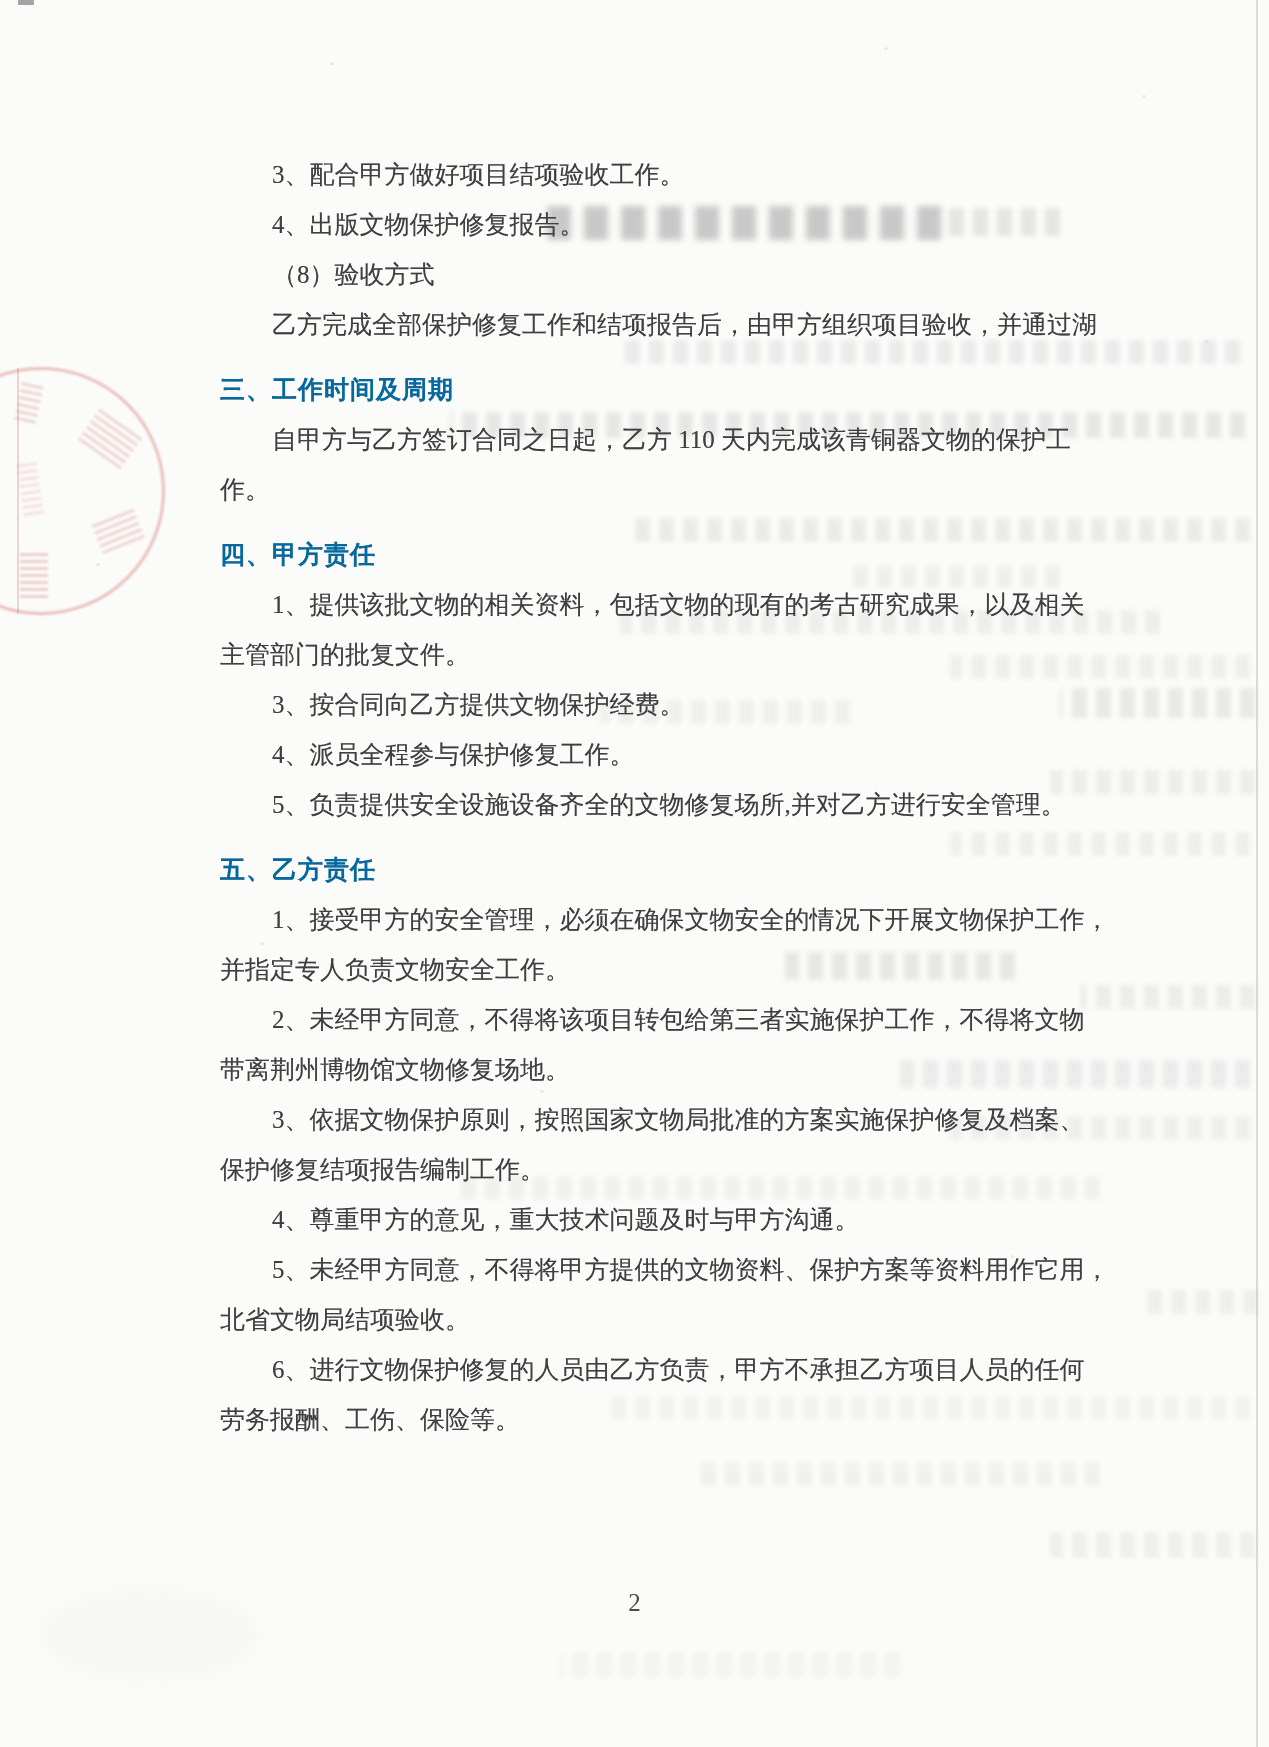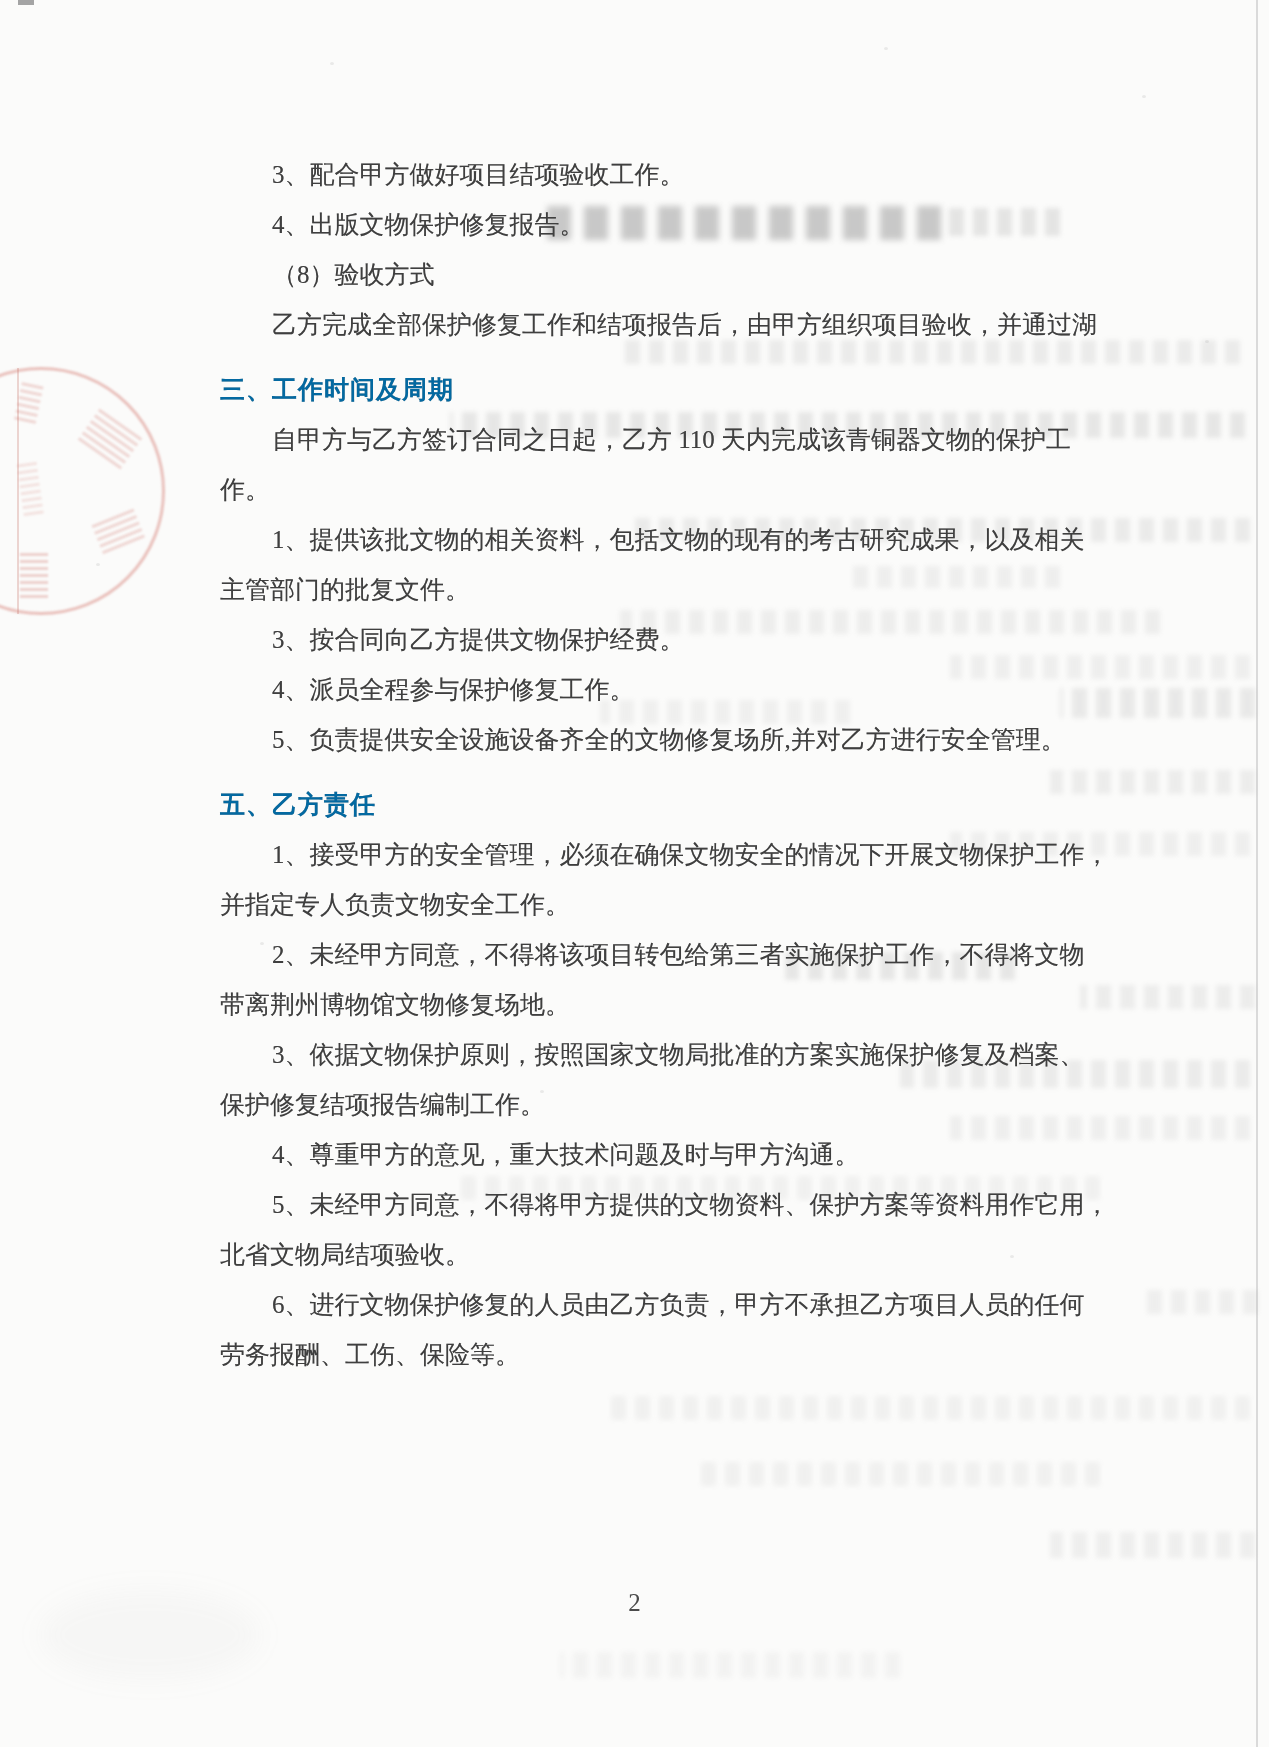--- a/index.html
+++ b/index.html
@@ -101,20 +101,21 @@
   <div class="speck" style="left:1010px;top:1255px;"></div>
 
   <div class="content">
       <div class="line indent">3、配合甲方做好项目结项验收工作。</div>
       <div class="line indent">4、出版文物保护修复报告。</div>
       <div class="line indent">（8）验收方式</div>
       <div class="line indent">乙方完成全部保护修复工作和结项报告后，由甲方组织项目验收，并通过湖</div>
       <div class="line heading">三、工作时间及周期</div>
       <div class="line indent">自甲方与乙方签订合同之日起，乙方 110 天内完成该青铜器文物的保护工</div>
       <div class="line flush">作。</div>
+      <div class="line heading">四、甲方责任</div>
       <div class="line indent">1、提供该批文物的相关资料，包括文物的现有的考古研究成果，以及相关</div>
       <div class="line flush">主管部门的批复文件。</div>
       <div class="line indent">3、按合同向乙方提供文物保护经费。</div>
       <div class="line indent">4、派员全程参与保护修复工作。</div>
       <div class="line indent">5、负责提供安全设施设备齐全的文物修复场所,并对乙方进行安全管理。</div>
       <div class="line heading">五、乙方责任</div>
       <div class="line indent">1、接受甲方的安全管理，必须在确保文物安全的情况下开展文物保护工作，</div>
       <div class="line flush">并指定专人负责文物安全工作。</div>
       <div class="line indent">2、未经甲方同意，不得将该项目转包给第三者实施保护工作，不得将文物</div>
       <div class="line flush">带离荆州博物馆文物修复场地。</div>

